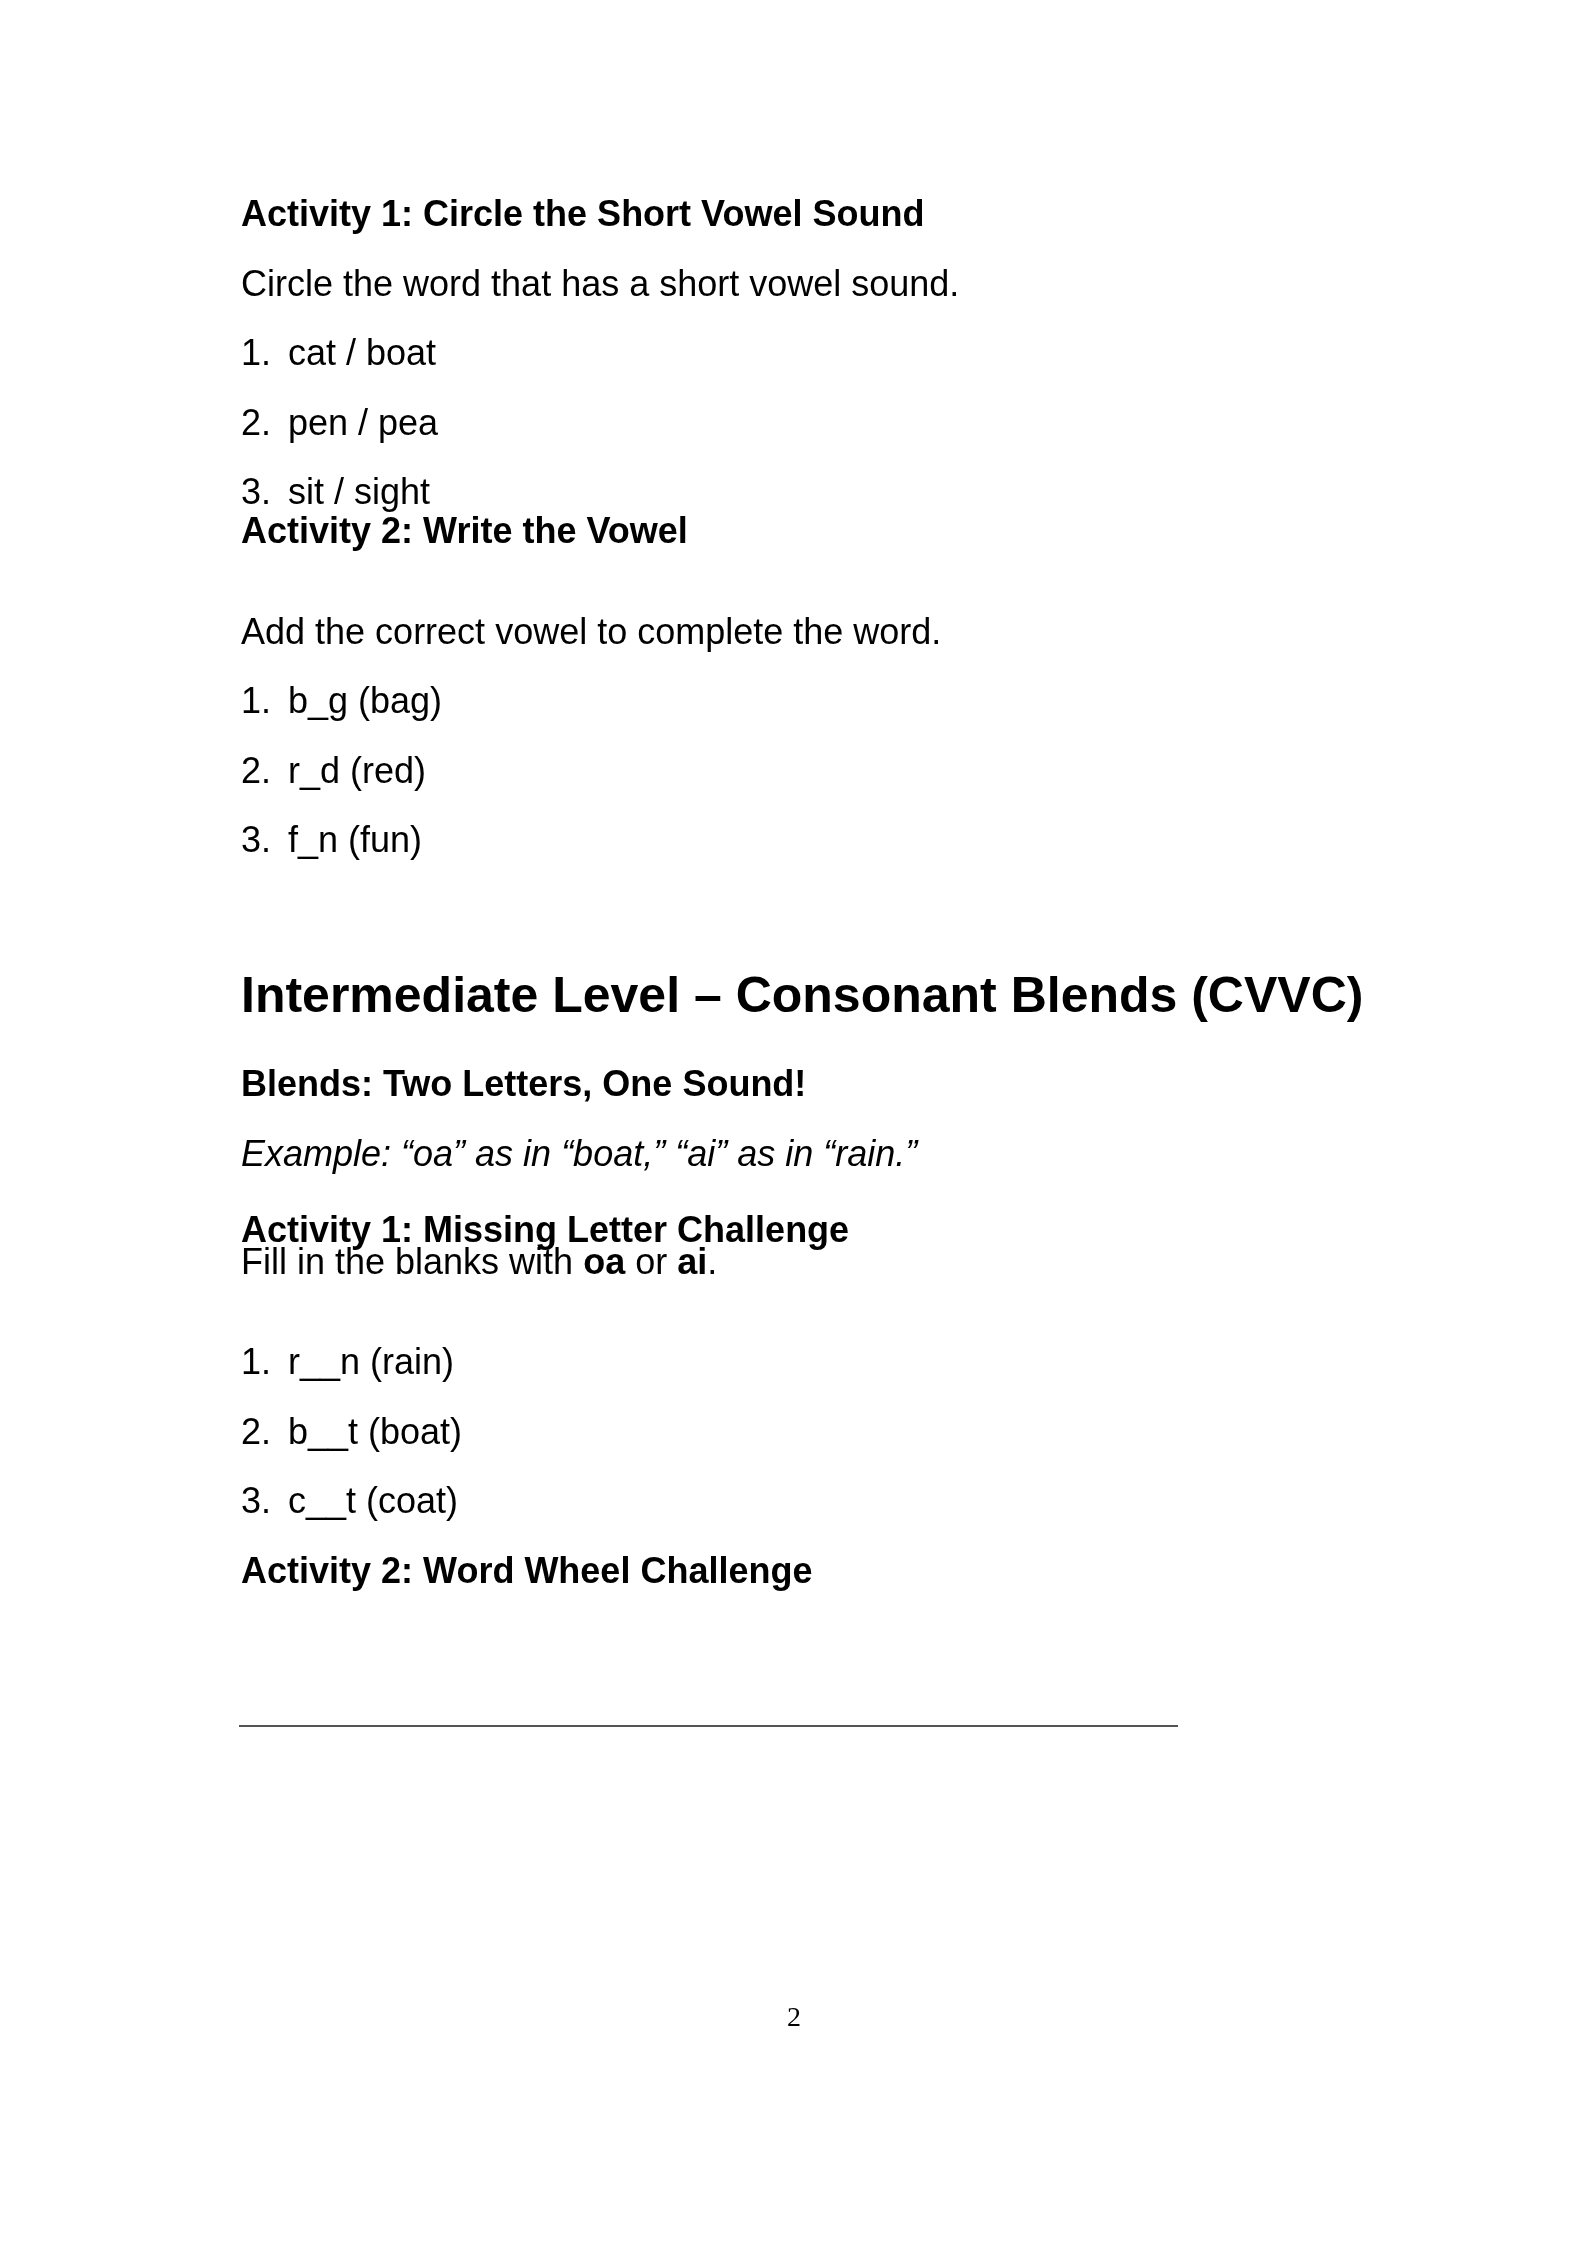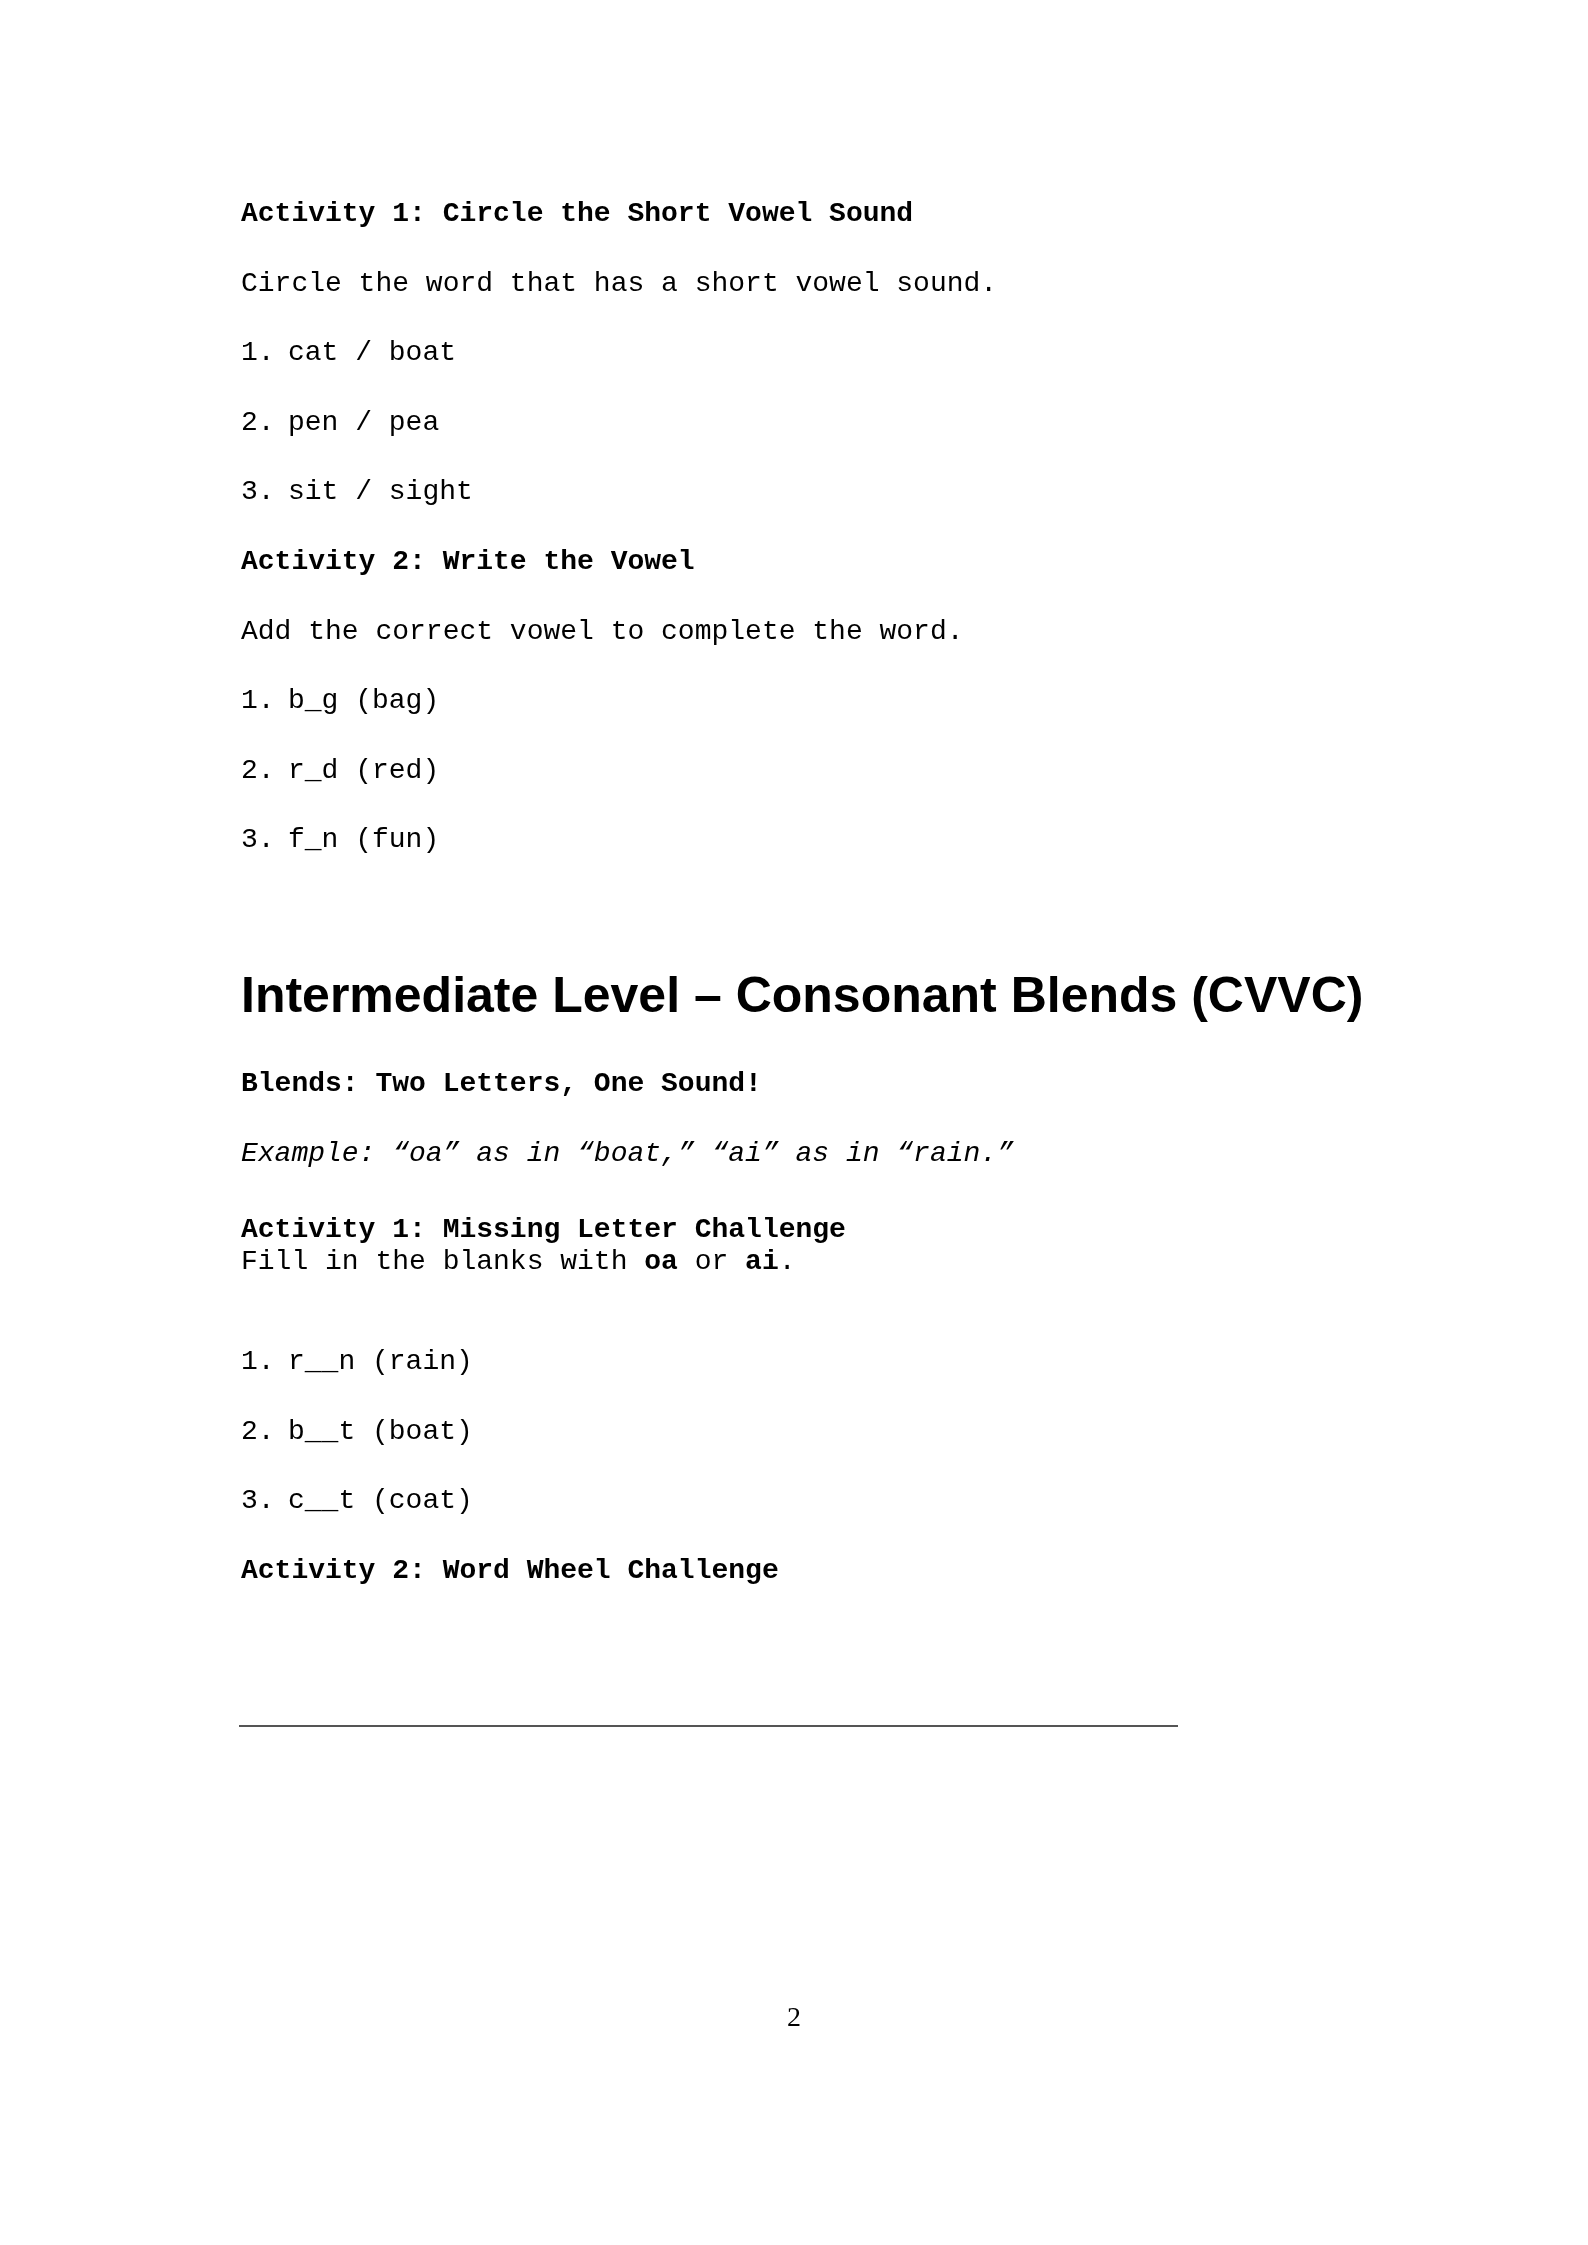--- a/index.html
+++ b/index.html
@@ -1,18 +1,18 @@
 <!DOCTYPE html>
 <html><head>
 <meta charset="utf-8">
 <style>
   html, body { margin: 0; padding: 0; background: #ffffff; }
   body { width: 1588px; height: 2245px; position: relative; overflow: hidden; color: #000; }
   .page { position: absolute; left: 0; top: 0; width: 1588px; height: 2245px; background: #fff; }
-  .ln { position: absolute; left: 241px; white-space: nowrap; font-family: Liberation Mono, monospace; font-size: 28px; line-height: 28px; height: 28px; }
+  .ln { position: absolute; left: 241px; white-space: nowrap; font-family: Liberation Sans, sans-serif; font-size: 36px; line-height: 28px; height: 28px; }
   .h3 { font-weight: bold; }
   .it { font-style: italic; }
   .h2 { position: absolute; left: 241px; white-space: nowrap; font-family: "Liberation Sans", "DejaVu Sans", sans-serif; font-weight: bold; font-size: 50px; line-height: 40px; height: 40px; }
   .li-num { display: inline-block; width: 47px; }
   .li-text { display: inline-block; }
   b { font-weight: bold; }
   .answer-line { position: absolute; left: 239px; width: 939px; height: 0; border-top: 2px solid #555; }
   .pgnum { position: absolute; left: 0; width: 1588px; text-align: center; font-family: "Liberation Serif", "DejaVu Serif", serif; font-size: 28px; line-height: 28px; }
 </style>
 </head>
@@ -25,21 +25,21 @@
   <div class="ln" style="top:339px">
     <span class="li-num">1.</span><span class="li-text">cat / boat</span>
   </div>
   <div class="ln" style="top:409px">
     <span class="li-num">2.</span><span class="li-text">pen / pea</span>
   </div>
   <div class="ln" style="top:478px">
     <span class="li-num">3.</span><span class="li-text">sit / sight</span>
   </div>
 
-  <div class="ln h3" style="top:548px">Activity 2: Write the Vowel</div>
+  <div class="ln h3" style="top:517px">Activity 2: Write the Vowel</div>
   <div class="ln" style="top:618px">Add the correct vowel to complete the word.</div>
   <div class="ln" style="top:687px">
     <span class="li-num">1.</span><span class="li-text">b_g (bag)</span>
   </div>
   <div class="ln" style="top:757px">
     <span class="li-num">2.</span><span class="li-text">r_d (red)</span>
   </div>
   <div class="ln" style="top:826px">
     <span class="li-num">3.</span><span class="li-text">f_n (fun)</span>
   </div>

